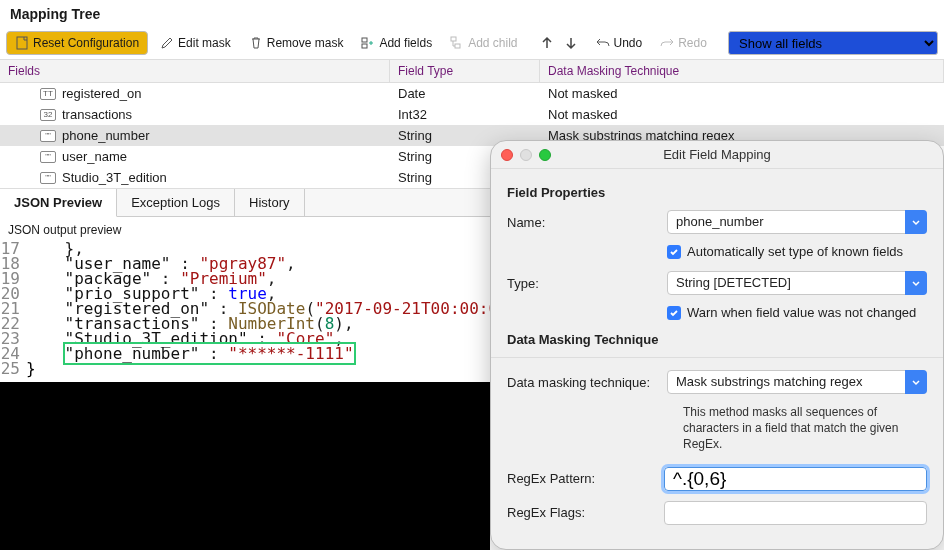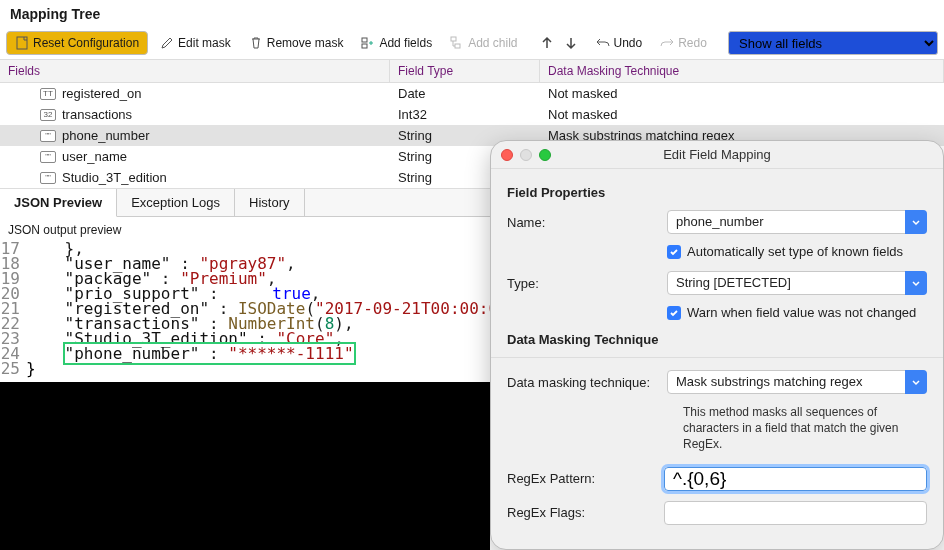--- a/index.html
+++ b/index.html
@@ -29,21 +29,21 @@
 .lower-left { flex:1; border-top:1px solid #ddd; }
 .tabs { display:flex; border-bottom:1px solid #ccc; background:#f7f7f7; }
 .tab { padding:6px 14px; font-size:13px; cursor:pointer; border-right:1px solid #ccc; }
 .tab.active { background:#fff; border-bottom:1px solid #fff; margin-bottom:-1px;font-weight:bold; }
 .json-title { font-size:12px; padding:6px 8px 4px; }
 .code { font-family: Menlo, Consolas, monospace; font-size:16px; line-height:15px; padding:0 0 20px 0; position:relative; }
 .code .line { display:flex; white-space:pre; }
 .code .ln { width:26px; text-align:right; color:#888; padding-right:6px; user-select:none; }
 .code .ct { flex:1; }
 .hl { outline:2px solid #2ecc71; outline-offset:0; }
-.s-key{color:#111;} .s-str{color:#a31515;} .s-bool{color:#0000ff;margin-left:44px;} .s-num{color:#098658;} .s-fn{color:#795e26;} .s-p{color:#000;}
+.s-key{color:#111;} .s-str{color:#a31515;} .s-bool{color:#0000ff;} .s-num{color:#098658;} .s-fn{color:#795e26;} .s-p{color:#000;}
 .black-bar { position:absolute; left:0; top:382px; width:490px; height:168px; background:#000; }
 .dialog { position:absolute; left:490px; top:140px; width:454px; height:410px; background:#f0f0f0; border:1px solid #bcbcbc; border-radius:16px; box-shadow:0 8px 24px rgba(0,0,0,0.25); display:flex; flex-direction:column; }
 .dlg-title { height:28px; display:flex; align-items:center; padding:0 10px; border-bottom:1px solid #ddd; position:relative; }
 .traffic { display:flex; gap:7px; align-items:center; }
 .dot { width:12px; height:12px; border-radius:50%; }
 .dot.red{background:#ff5f57;border:0.5px solid #e14640;} .dot.yel{background:#e0e0e0;border:0.5px solid #c8c8c8;} .dot.grn{background:#28c940;border:0.5px solid #1fa633;}
 .dlg-title-text { position:absolute; left:0; right:0; text-align:center; font-size:13px; color:#333; pointer-events:none; }
 .dlg-body { padding:10px 16px; font-size:13px; color:#222; }
 .section-h { font-weight:bold; margin:6px 0 10px; }
 .form-row { display:flex; align-items:center; margin-bottom:10px; }

